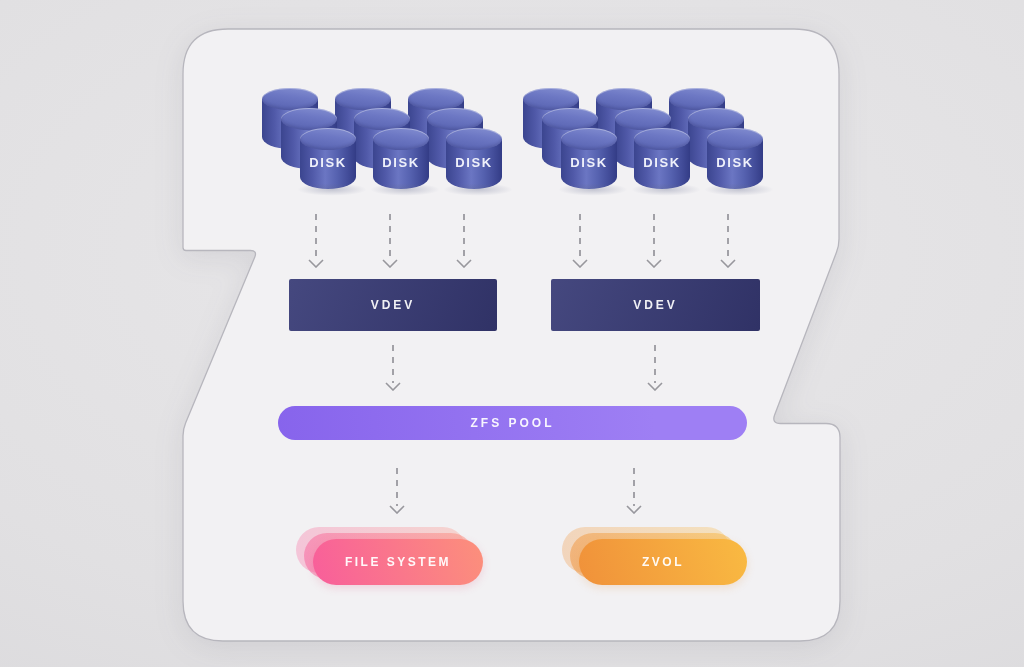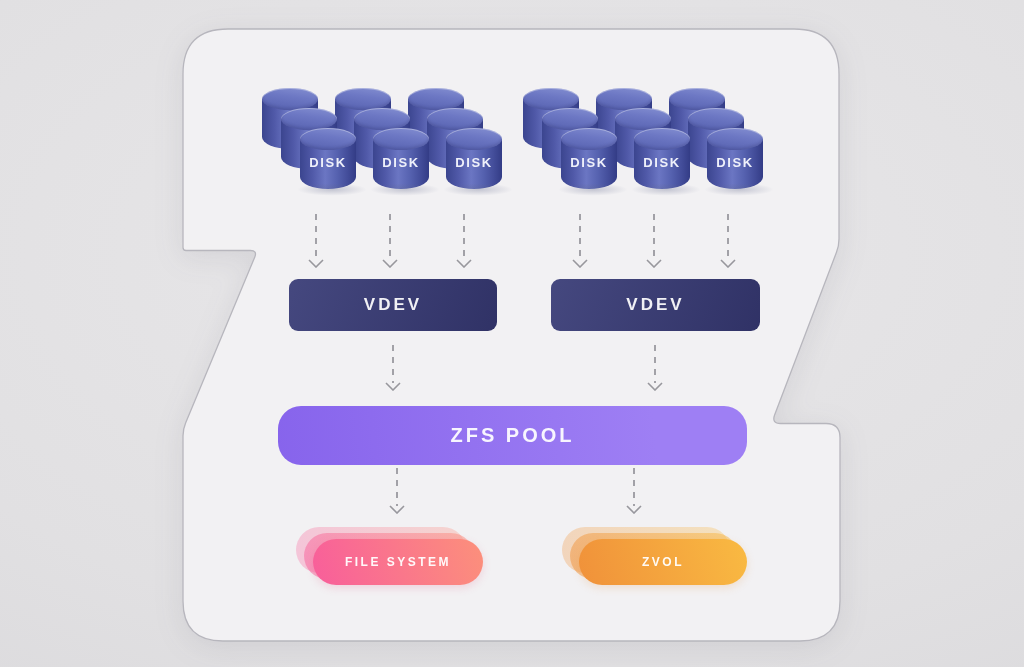--- a/index.html
+++ b/index.html
@@ -33,28 +33,28 @@
   }
   
   .arrow{position:absolute;width:16px;display:flex;flex-direction:column;align-items:center;}
   .arrow .dash{width:2px;background:repeating-linear-gradient(180deg, var(--arrow,#a2a1a7) 0 6px, transparent 6px 12px);}
   .arrow svg{margin-top:-1px;display:block;}
   
   .node{
     position:absolute;display:flex;align-items:center;justify-content:center;
     color:rgba(255,255,255,.93);font-weight:bold;
   }
-  .vdev{width:208px;height:52px;top:279px;border-radius:9px;
+  .vdev{width:208px;height:52px;top:279px;border-radius:2px;
     background:linear-gradient(112deg, var(--vdev-a,#45487f), var(--vdev-b,#303266));
-    font-size:17px;letter-spacing:3px;}
+    font-size:12px;letter-spacing:3px;}
   #vdev1{left:289px;} #vdev2{left:551px;width:209px;}
   #pool{
-    left:278px;top:406px;width:469px;height:59px;border-radius:23px;
+    left:278px;top:406px;width:469px;height:34px;border-radius:23px;
     background:linear-gradient(83deg, var(--pool-a,#8764ec), var(--pool-b,#9e7ff4) 80%);
-    font-size:20px;letter-spacing:3px;
+    font-size:12px;letter-spacing:3px;
   }
   
   .stack{position:absolute;width:170px;height:46px;}
   .stack .layer{position:absolute;left:0;top:0;width:100%;height:100%;border-radius:23px;}
   .stack .g2{transform:translate(-17px,-12px);opacity:.30;}
   .stack .g1{transform:translate(-9px,-6px);opacity:.50;}
   .stack .main{
     display:flex;align-items:center;justify-content:center;
     color:rgba(255,255,255,.95);font-weight:bold;font-size:12px;letter-spacing:2.5px;
   }

